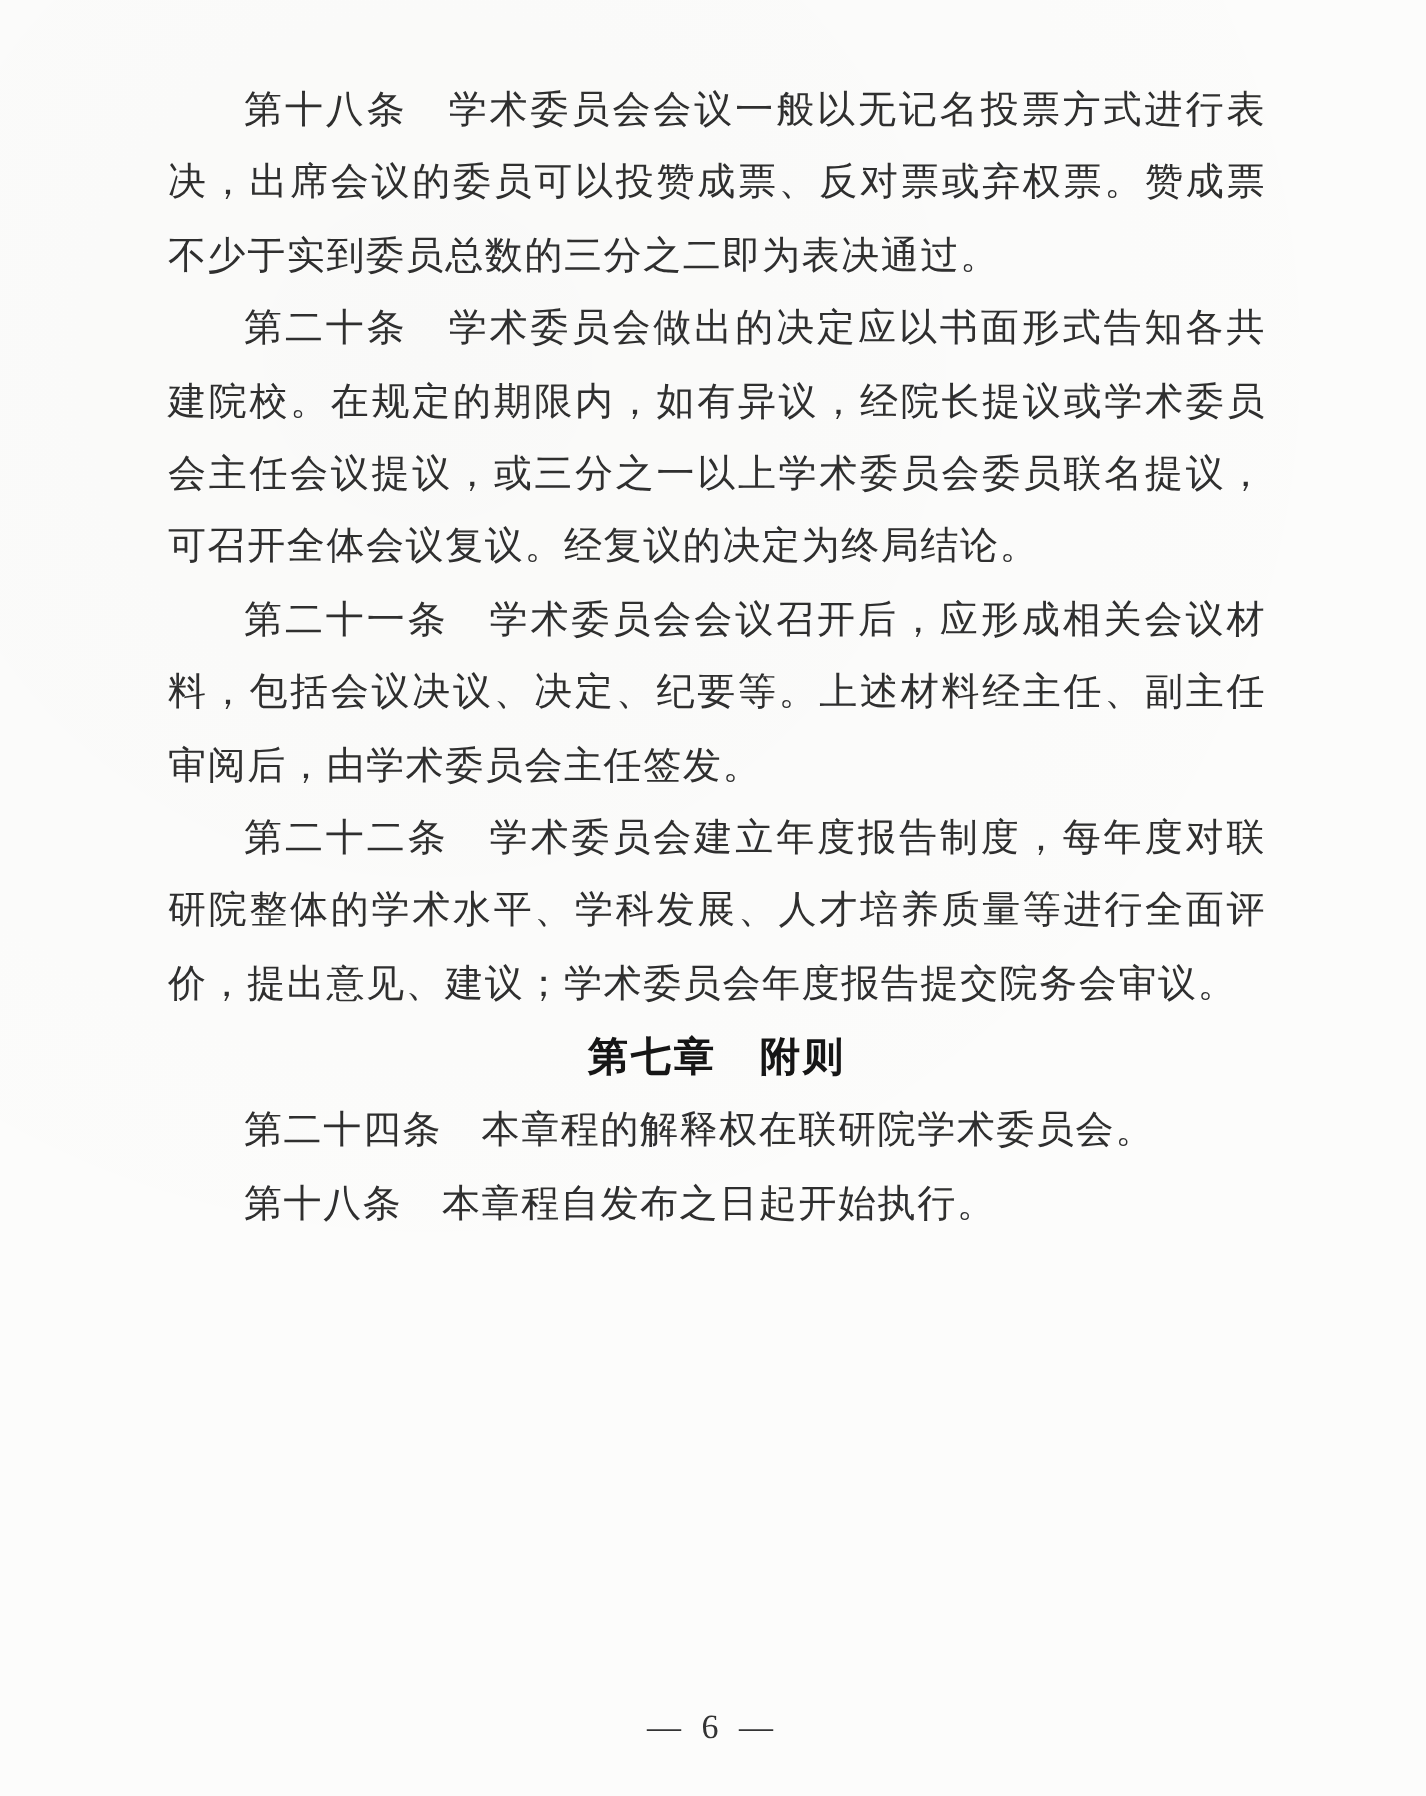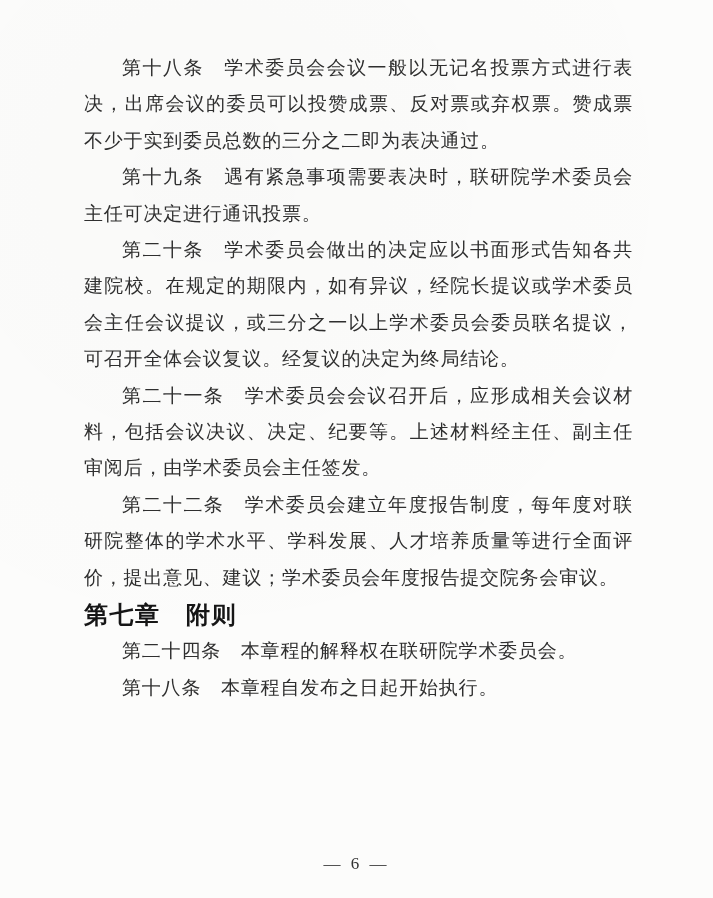--- a/index.html
+++ b/index.html
@@ -24,32 +24,32 @@
   .content {
     position: absolute;
     left: 84px;
     top: 38px;
     width: 549px;
     color: #2f2f2f;
     font-size: 19px;
     line-height: 36.4px;
     text-align: justify;
     letter-spacing: 0.8px;
-    margin-top: 12px;
   }
   p.article {
     margin: 0;
     text-indent: 2em;
   }
   h2.chapter {
     margin: 0;
+    text-align: center;
     text-indent: 0;
     font-family: "Liberation Sans", "DejaVu Sans", sans-serif;
     font-weight: bold;
-    font-size: 24px;
+    font-size: 20px;
     line-height: 37px;
     color: #161616;
     letter-spacing: 1.5px;
   }
   .footer {
     position: absolute;
     left: 0;
     right: 0;
     bottom: 24px;
     text-align: center;
@@ -61,21 +61,20 @@
 </style>
 </head>
 <body>
 
 <div class="page">
 
   <div class="content">
 
     <p class="article">第十八条　学术委员会会议一般以无记名投票方式进行表决，出席会议的委员可以投赞成票、反对票或弃权票。赞成票不少于实到委员总数的三分之二即为表决通过。</p>
 
-    <p class="article">第十九条　遇有紧急事项需要表决时，联研院学术委员会主任可决定进行通讯投票。</p>
 
     <p class="article">第二十条　学术委员会做出的决定应以书面形式告知各共建院校。在规定的期限内，如有异议，经院长提议或学术委员会主任会议提议，或三分之一以上学术委员会委员联名提议，可召开全体会议复议。经复议的决定为终局结论。</p>
 
     <p class="article">第二十一条　学术委员会会议召开后，应形成相关会议材料，包括会议决议、决定、纪要等。上述材料经主任、副主任审阅后，由学术委员会主任签发。</p>
 
     <p class="article">第二十二条　学术委员会建立年度报告制度，每年度对联研院整体的学术水平、学科发展、人才培养质量等进行全面评价，提出意见、建议；学术委员会年度报告提交院务会审议。</p>
 
 
     <h2 class="chapter">第七章　附则</h2>
 

